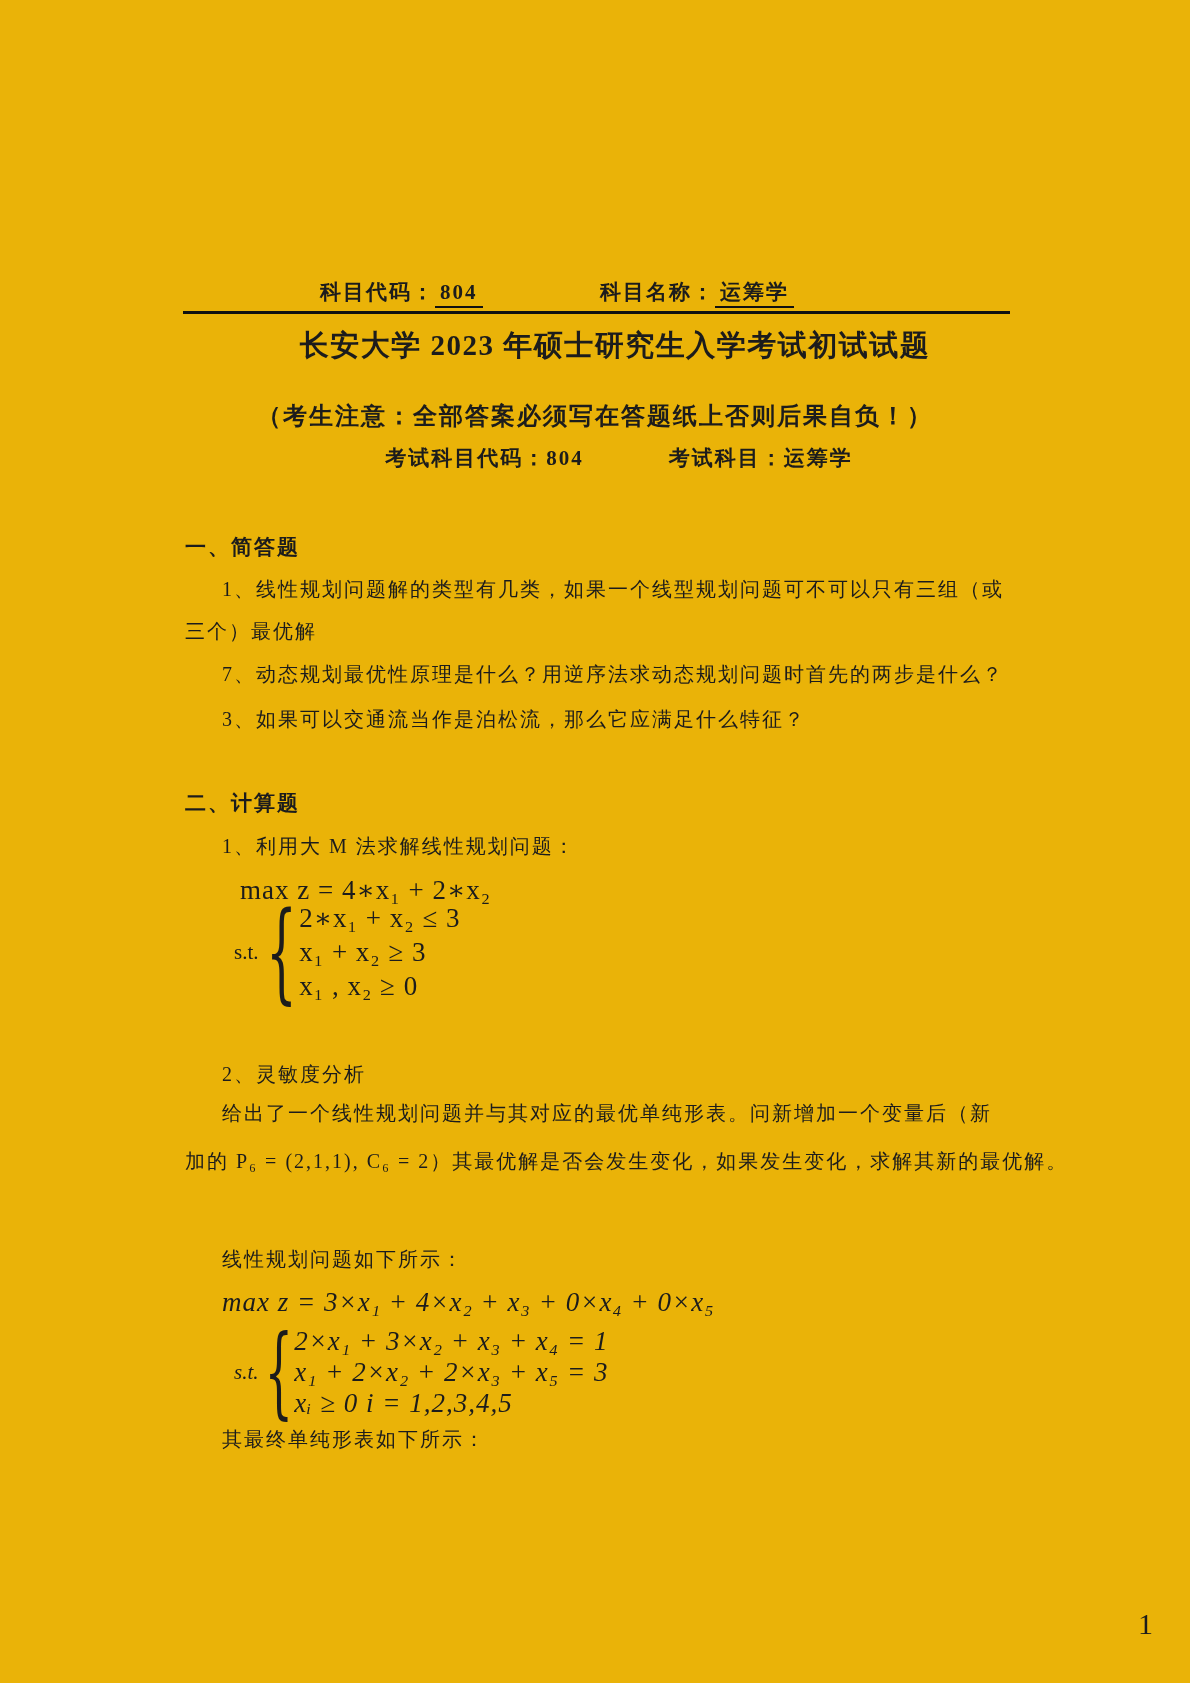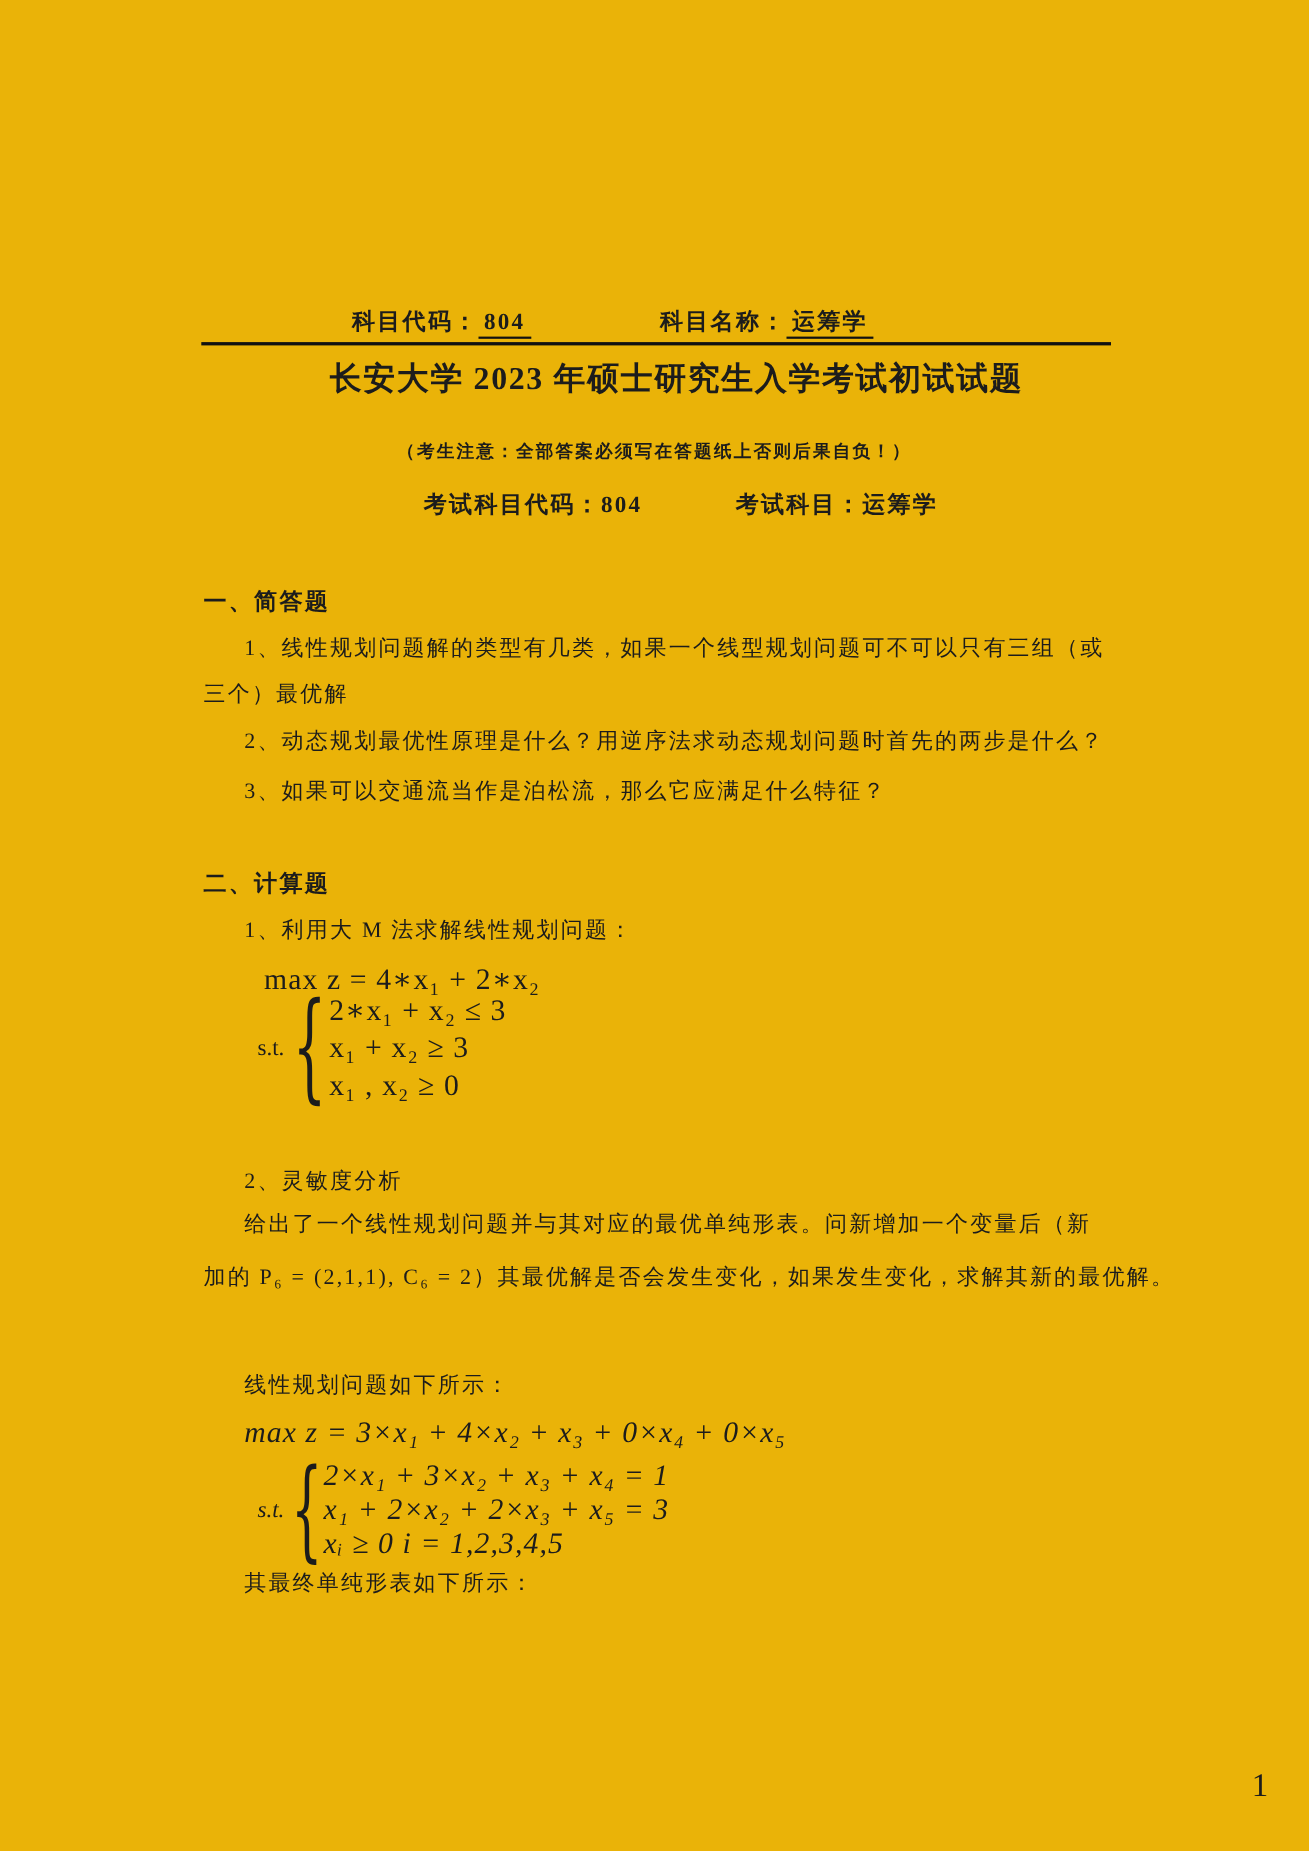--- a/index.html
+++ b/index.html
@@ -83,31 +83,31 @@
 
   <div class="line bold heading" style="top:278px; left:320px;">
     <span>科目代码：</span><span class="uline">804</span>
   </div>
   <div class="line bold heading" style="top:278px; left:600px;">
     <span>科目名称：</span><span class="uline">运筹学</span>
   </div>
   <div class="rule" style="top:311px; left:183px; width:827px; height:3px;"></div>
 
   <div class="line bold center title-line" style="top:326px;padding-left:20px;">长安大学 2023 年硕士研究生入学考试初试试题</div>
-  <div class="line bold center" style="top:400px; font-size:16px;">（考生注意：全部答案必须写在答题纸上否则后果自负！）</div>
+  <div class="line bold center" style="top:400px; font-size:24px;">（考生注意：全部答案必须写在答题纸上否则后果自负！）</div>
 
   <div class="exam-row bold" style="top:444px;padding-left:24px;">
     <span><span>考试科目代码：</span><span>804</span></span>
     <span><span>考试科目：</span><span>运筹学</span></span>
   </div>
 
   <div class="line bold heading" style="top:533px; left:185px;">一、简答题</div>
   <div class="line" style="top:576px; left:222px;">1、线性规划问题解的类型有几类，如果一个线型规划问题可不可以只有三组（或</div>
   <div class="line" style="top:618px; left:185px;">三个）最优解</div>
-  <div class="line" style="top:661px; left:222px;">2、动态规划最优性原理是什么？用逆序法求动态规划问题时首先的两步是什么？</div>
+  <div class="line" style="top:661px; left:222px;">7、动态规划最优性原理是什么？用逆序法求动态规划问题时首先的两步是什么？</div>
   <div class="line" style="top:706px; left:222px;">3、如果可以交通流当作是泊松流，那么它应满足什么特征？</div>
 
   <div class="line bold heading" style="top:789px; left:185px;">二、计算题</div>
 
   <div class="line" style="top:833px; left:222px;">1、利用大 M 法求解线性规划问题：</div>
   <div class="line math" style="top:872px; left:240px;">max  z = 4∗x₁ + 2∗x₂</div>
   <div class="st-block" style="top:898px; left:234px;">
     <span class="st-label">s.t.</span>
     <span class="brace brace-1">{</span>
     <div class="constraints">

